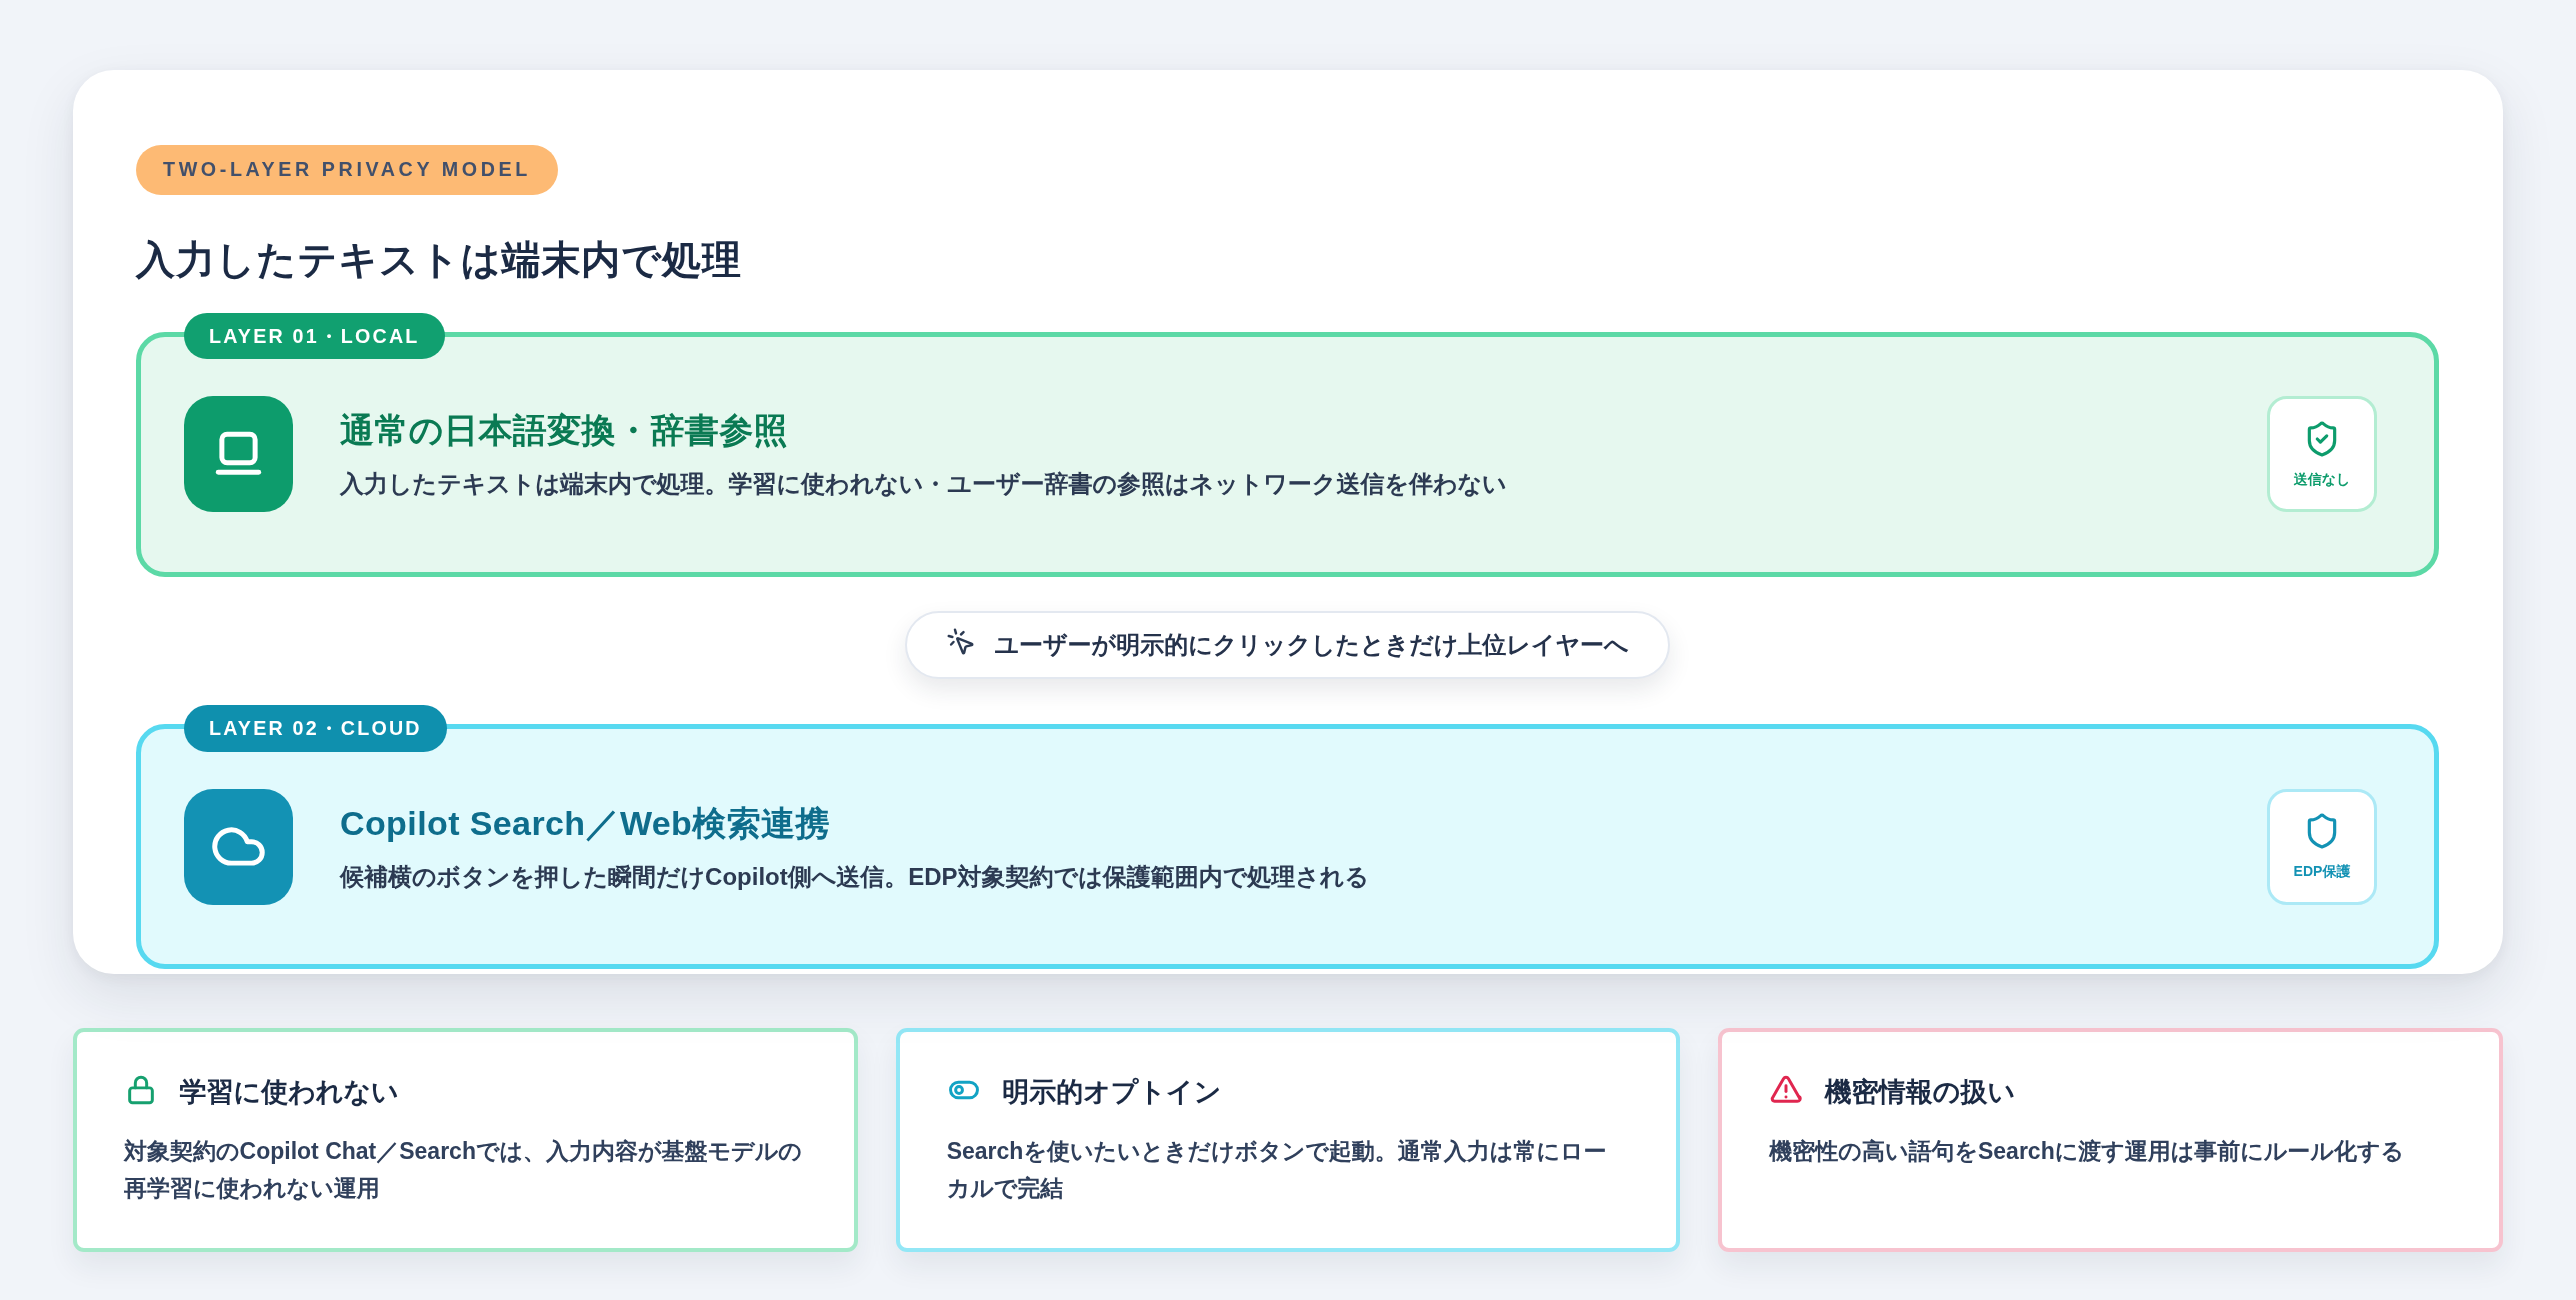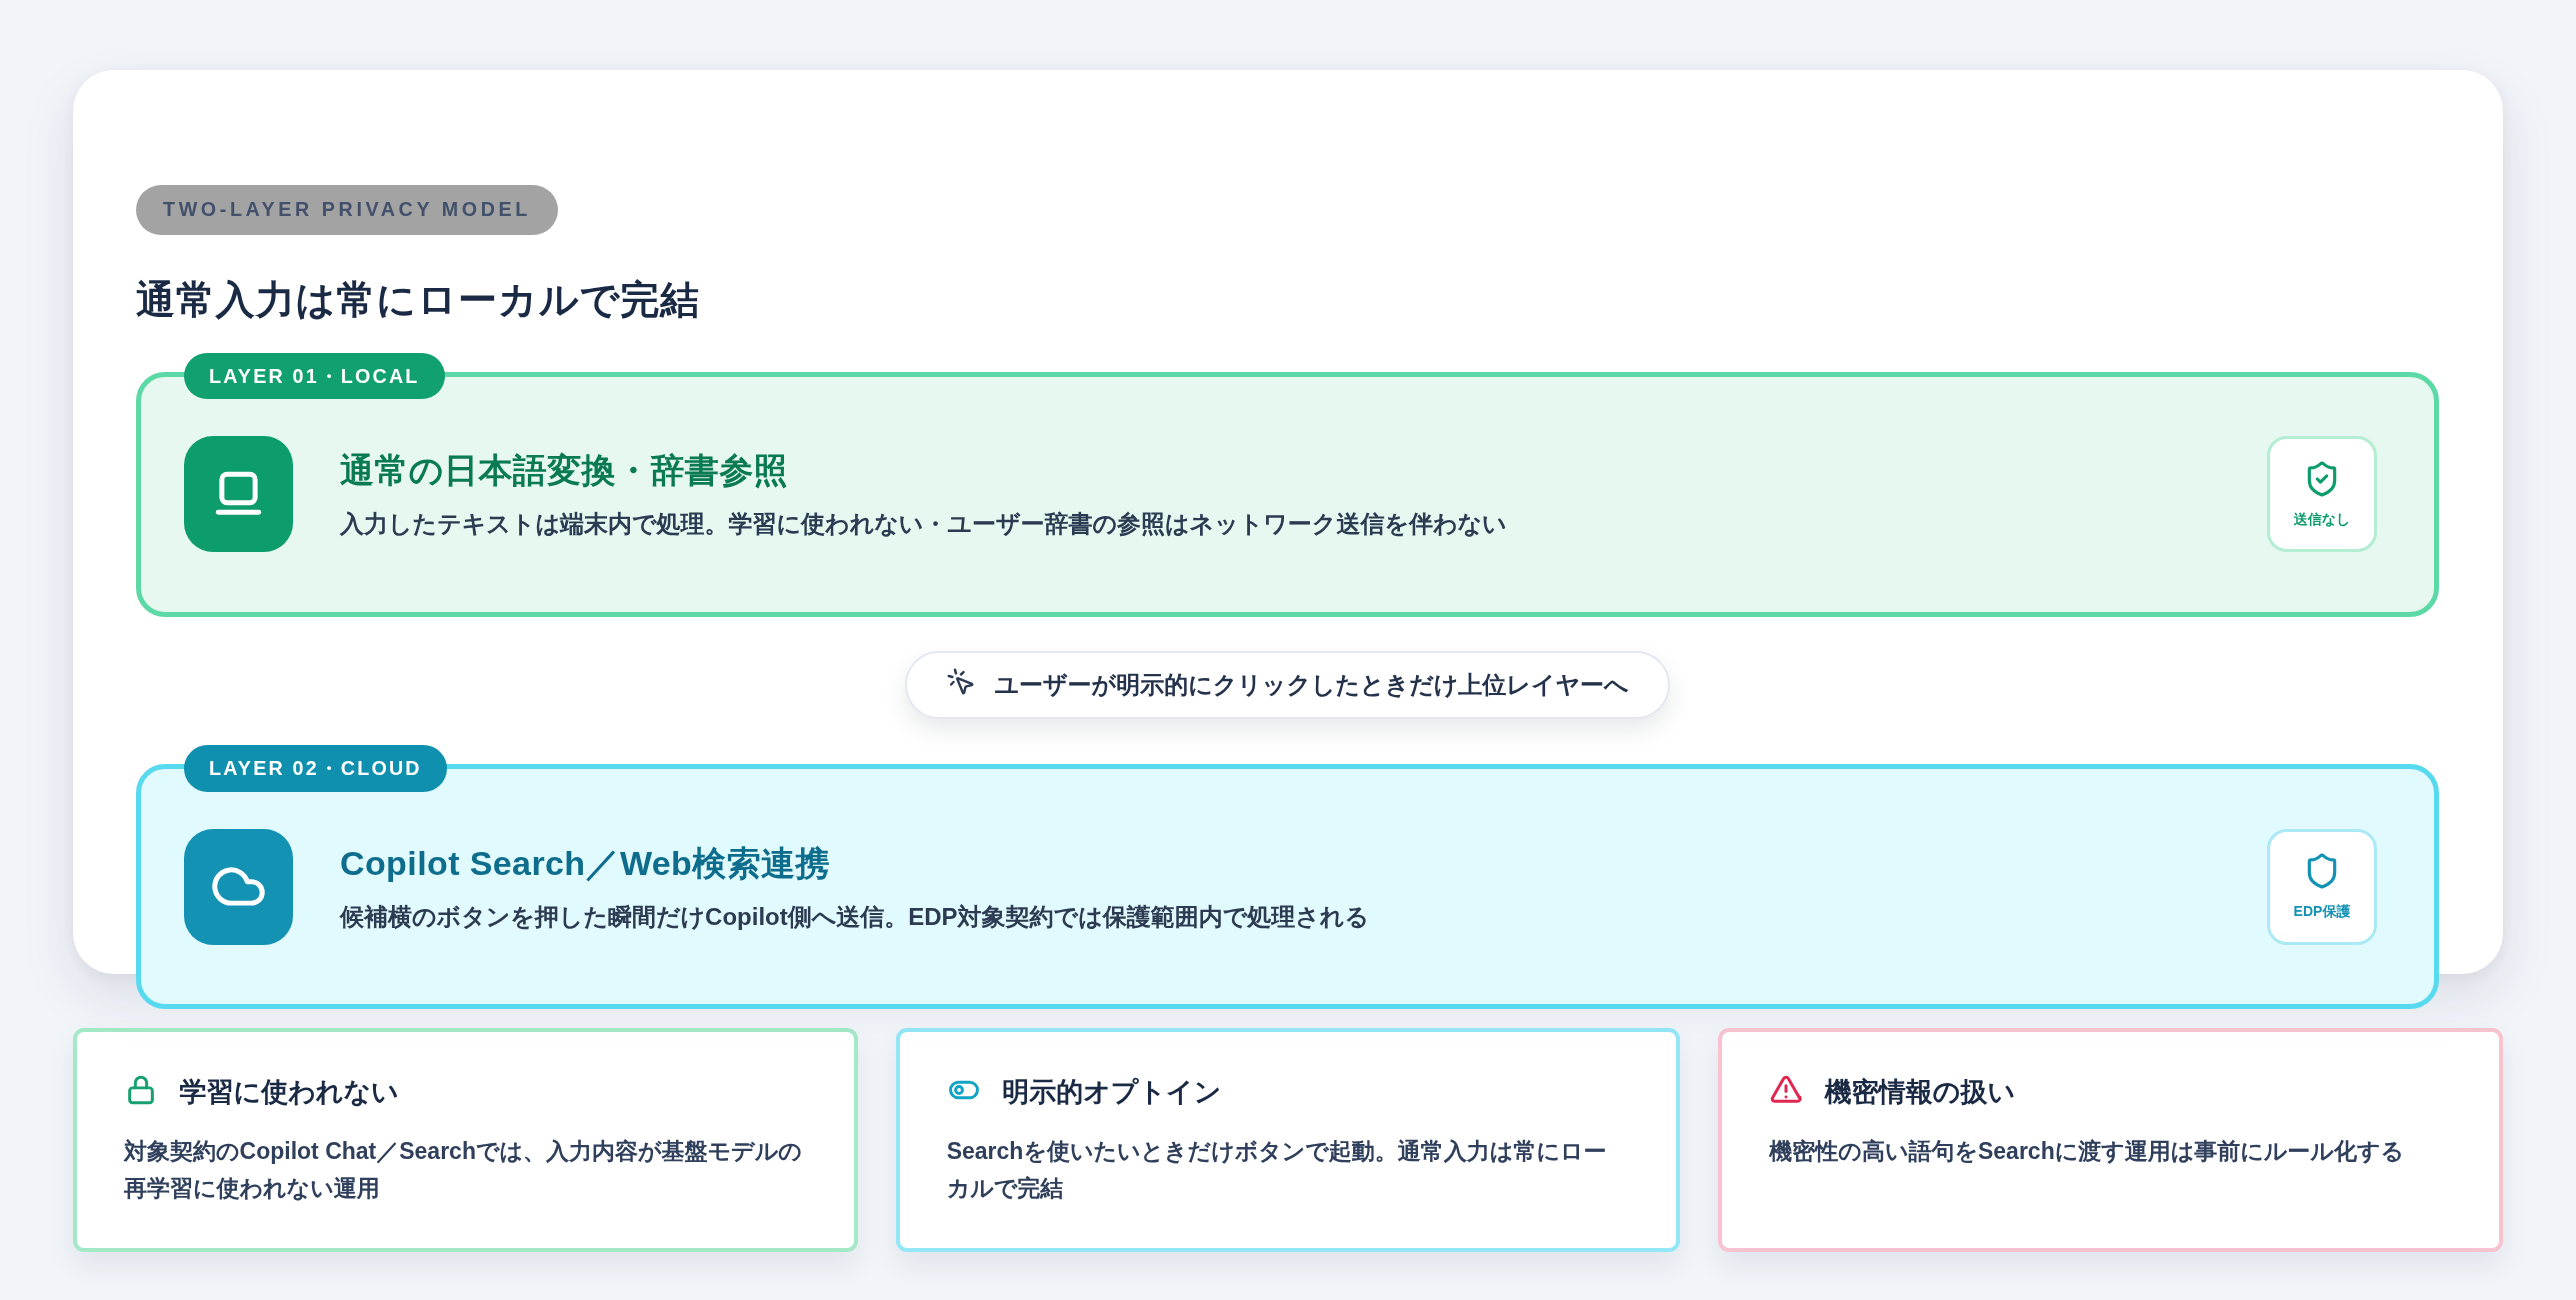--- a/index.html
+++ b/index.html
@@ -16,28 +16,27 @@
     position:relative;
     margin:70px 73px 0 73px;
     height:904px;
     background:#ffffff;
     border-radius:41px;
     box-shadow:0 21.5px 54px rgba(30,41,59,.10), 0 3.6px 12.5px rgba(30,41,59,.05);
     padding:75px 64px 0 63px;
   }
   .eyebrow {
     display:inline-block;
-    background:#a3a3a3;
+    background:#fdba74;
     color:#42506b;
     font-weight:700;
     font-size:19.7px;
     letter-spacing:3.6px;
     padding:13.4px 27px;
     border-radius:894px;
-    margin-top:40px;
   }
   .headline {
     margin-top:38px;
     font-size:39px;
     font-weight:800;
     color:#1b2a44;
     letter-spacing:0.9px;
   }
 
   
@@ -151,21 +150,21 @@
     color:#30405c;
     line-height:1.6;
   }
 </style>
 </head>
 <body>
 
 <div class="main-card">
 
   <span class="eyebrow">TWO-LAYER PRIVACY MODEL</span>
-  <h1 class="headline">通常入力は常にローカルで完結</h1>
+  <h1 class="headline">入力したテキストは端末内で処理</h1>
 
   
   <div class="layer local">
     <span class="layer-badge">LAYER 01・LOCAL</span>
     <div class="tile">
       <svg viewBox="0 0 24 24" fill="none" stroke="currentColor" stroke-width="2.1" stroke-linecap="round" stroke-linejoin="round">
         <rect x="5" y="3.5" width="14" height="12" rx="2.2"></rect>
         <path d="M3.5 19.5h17"></path>
       </svg>
     </div>

